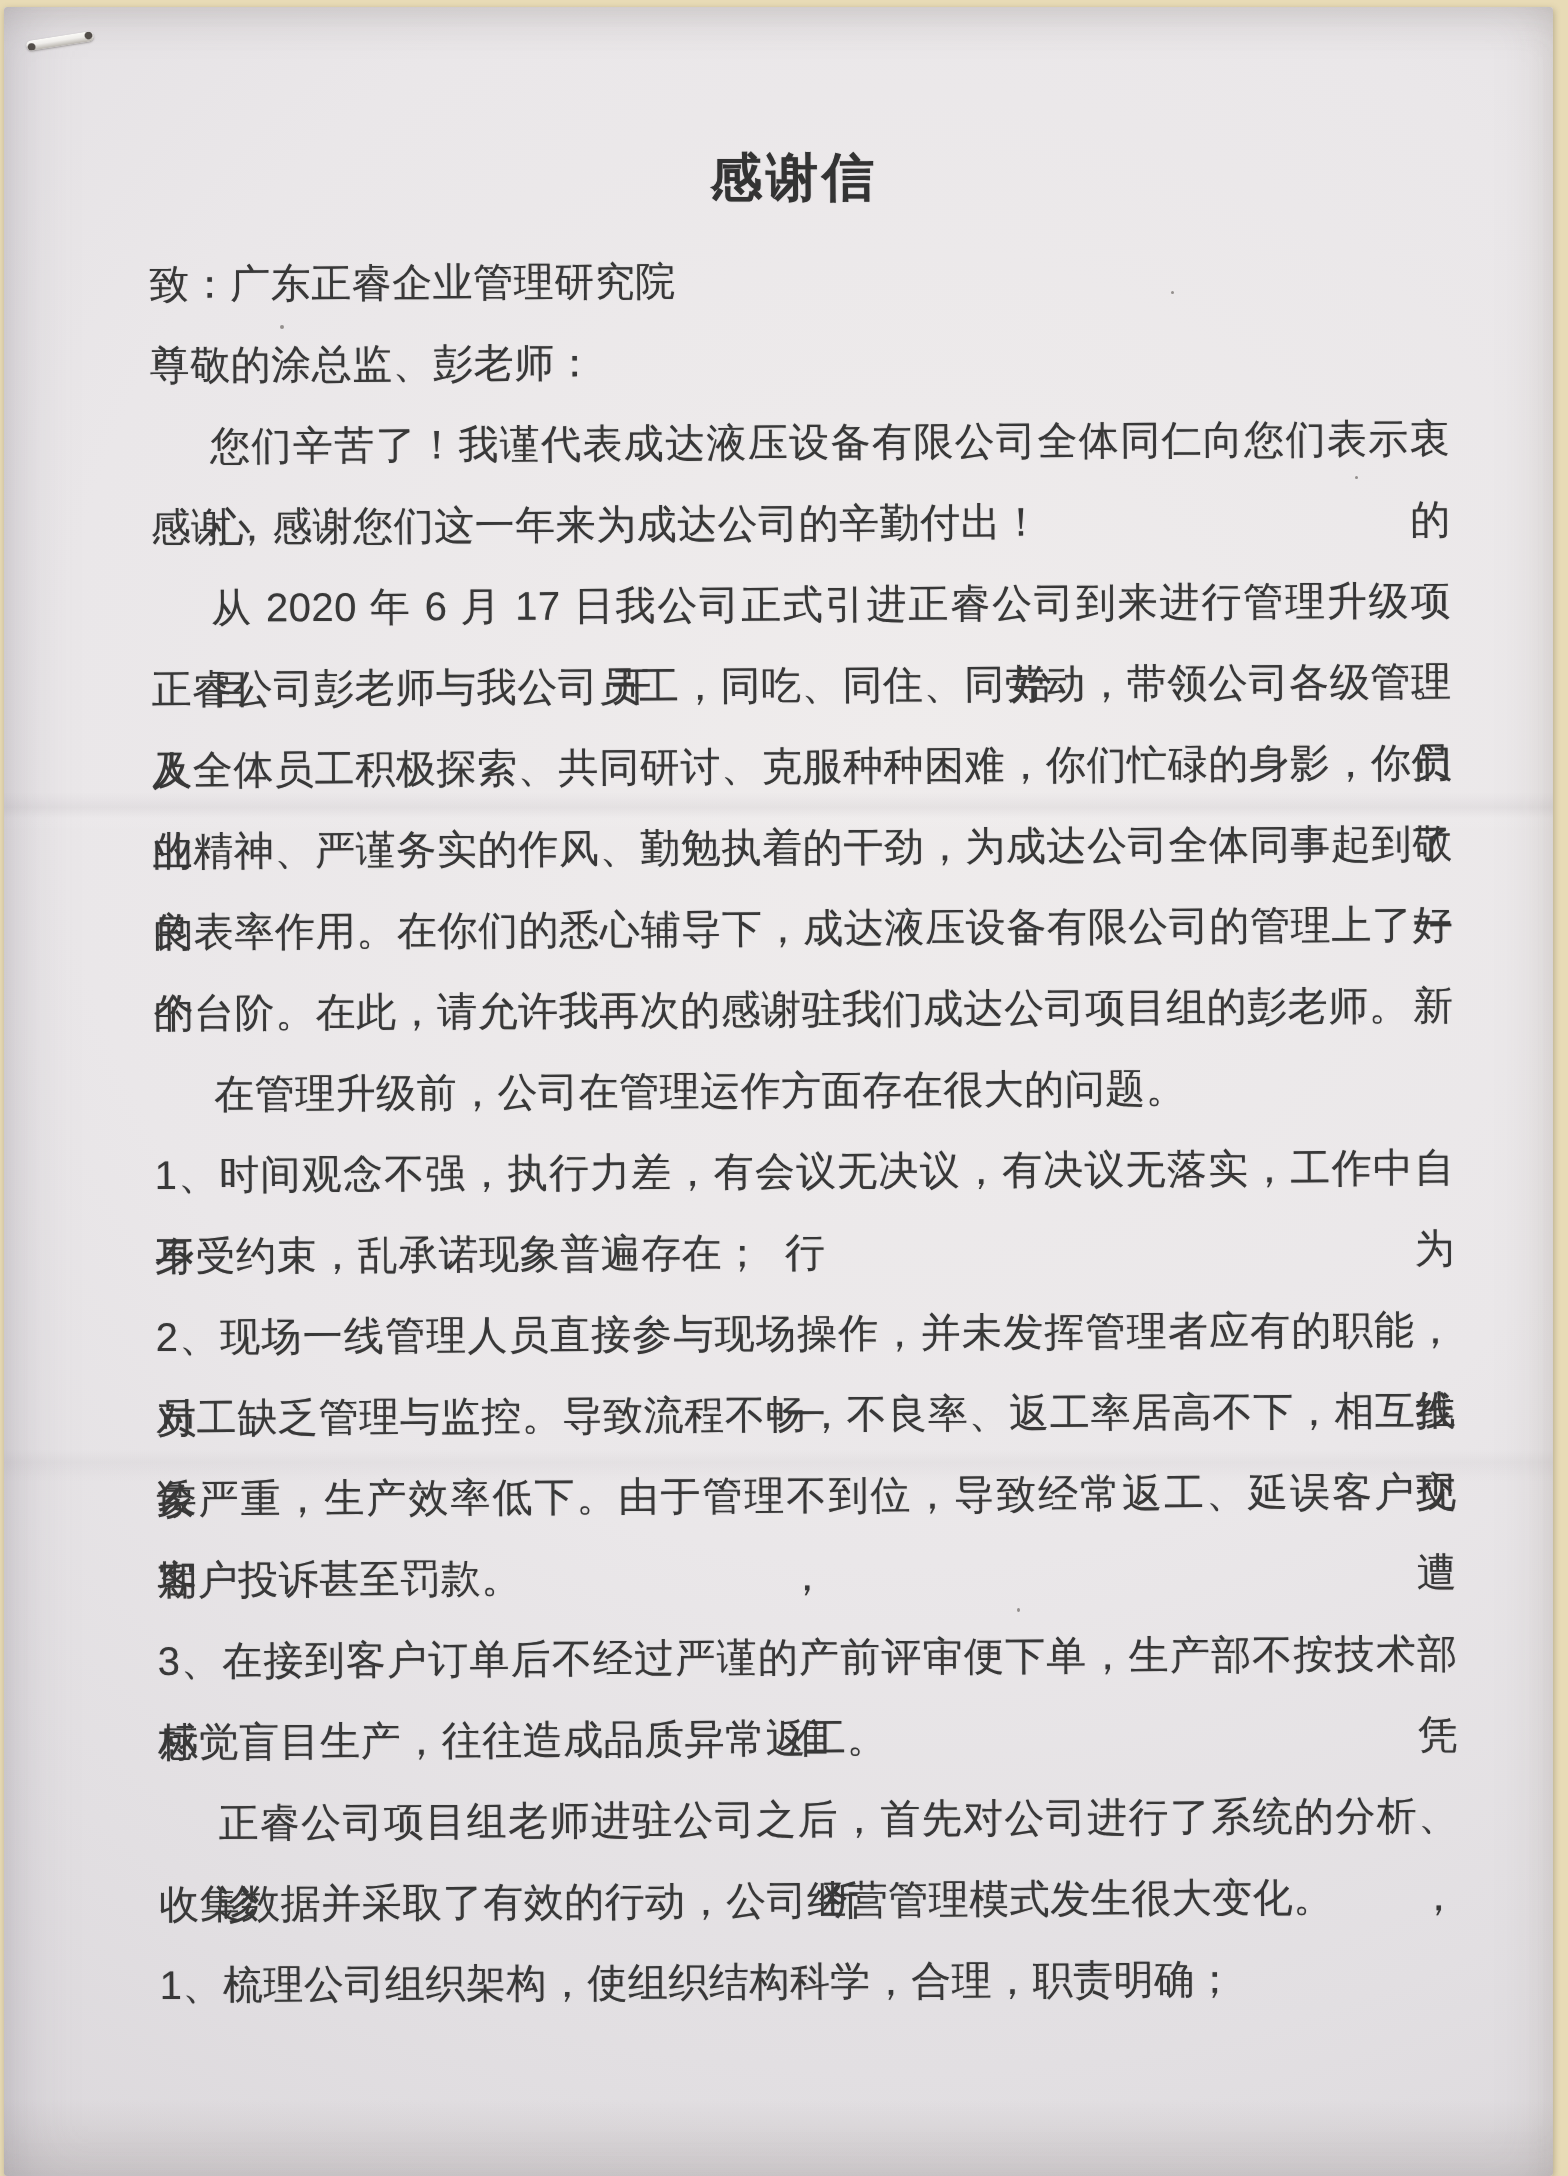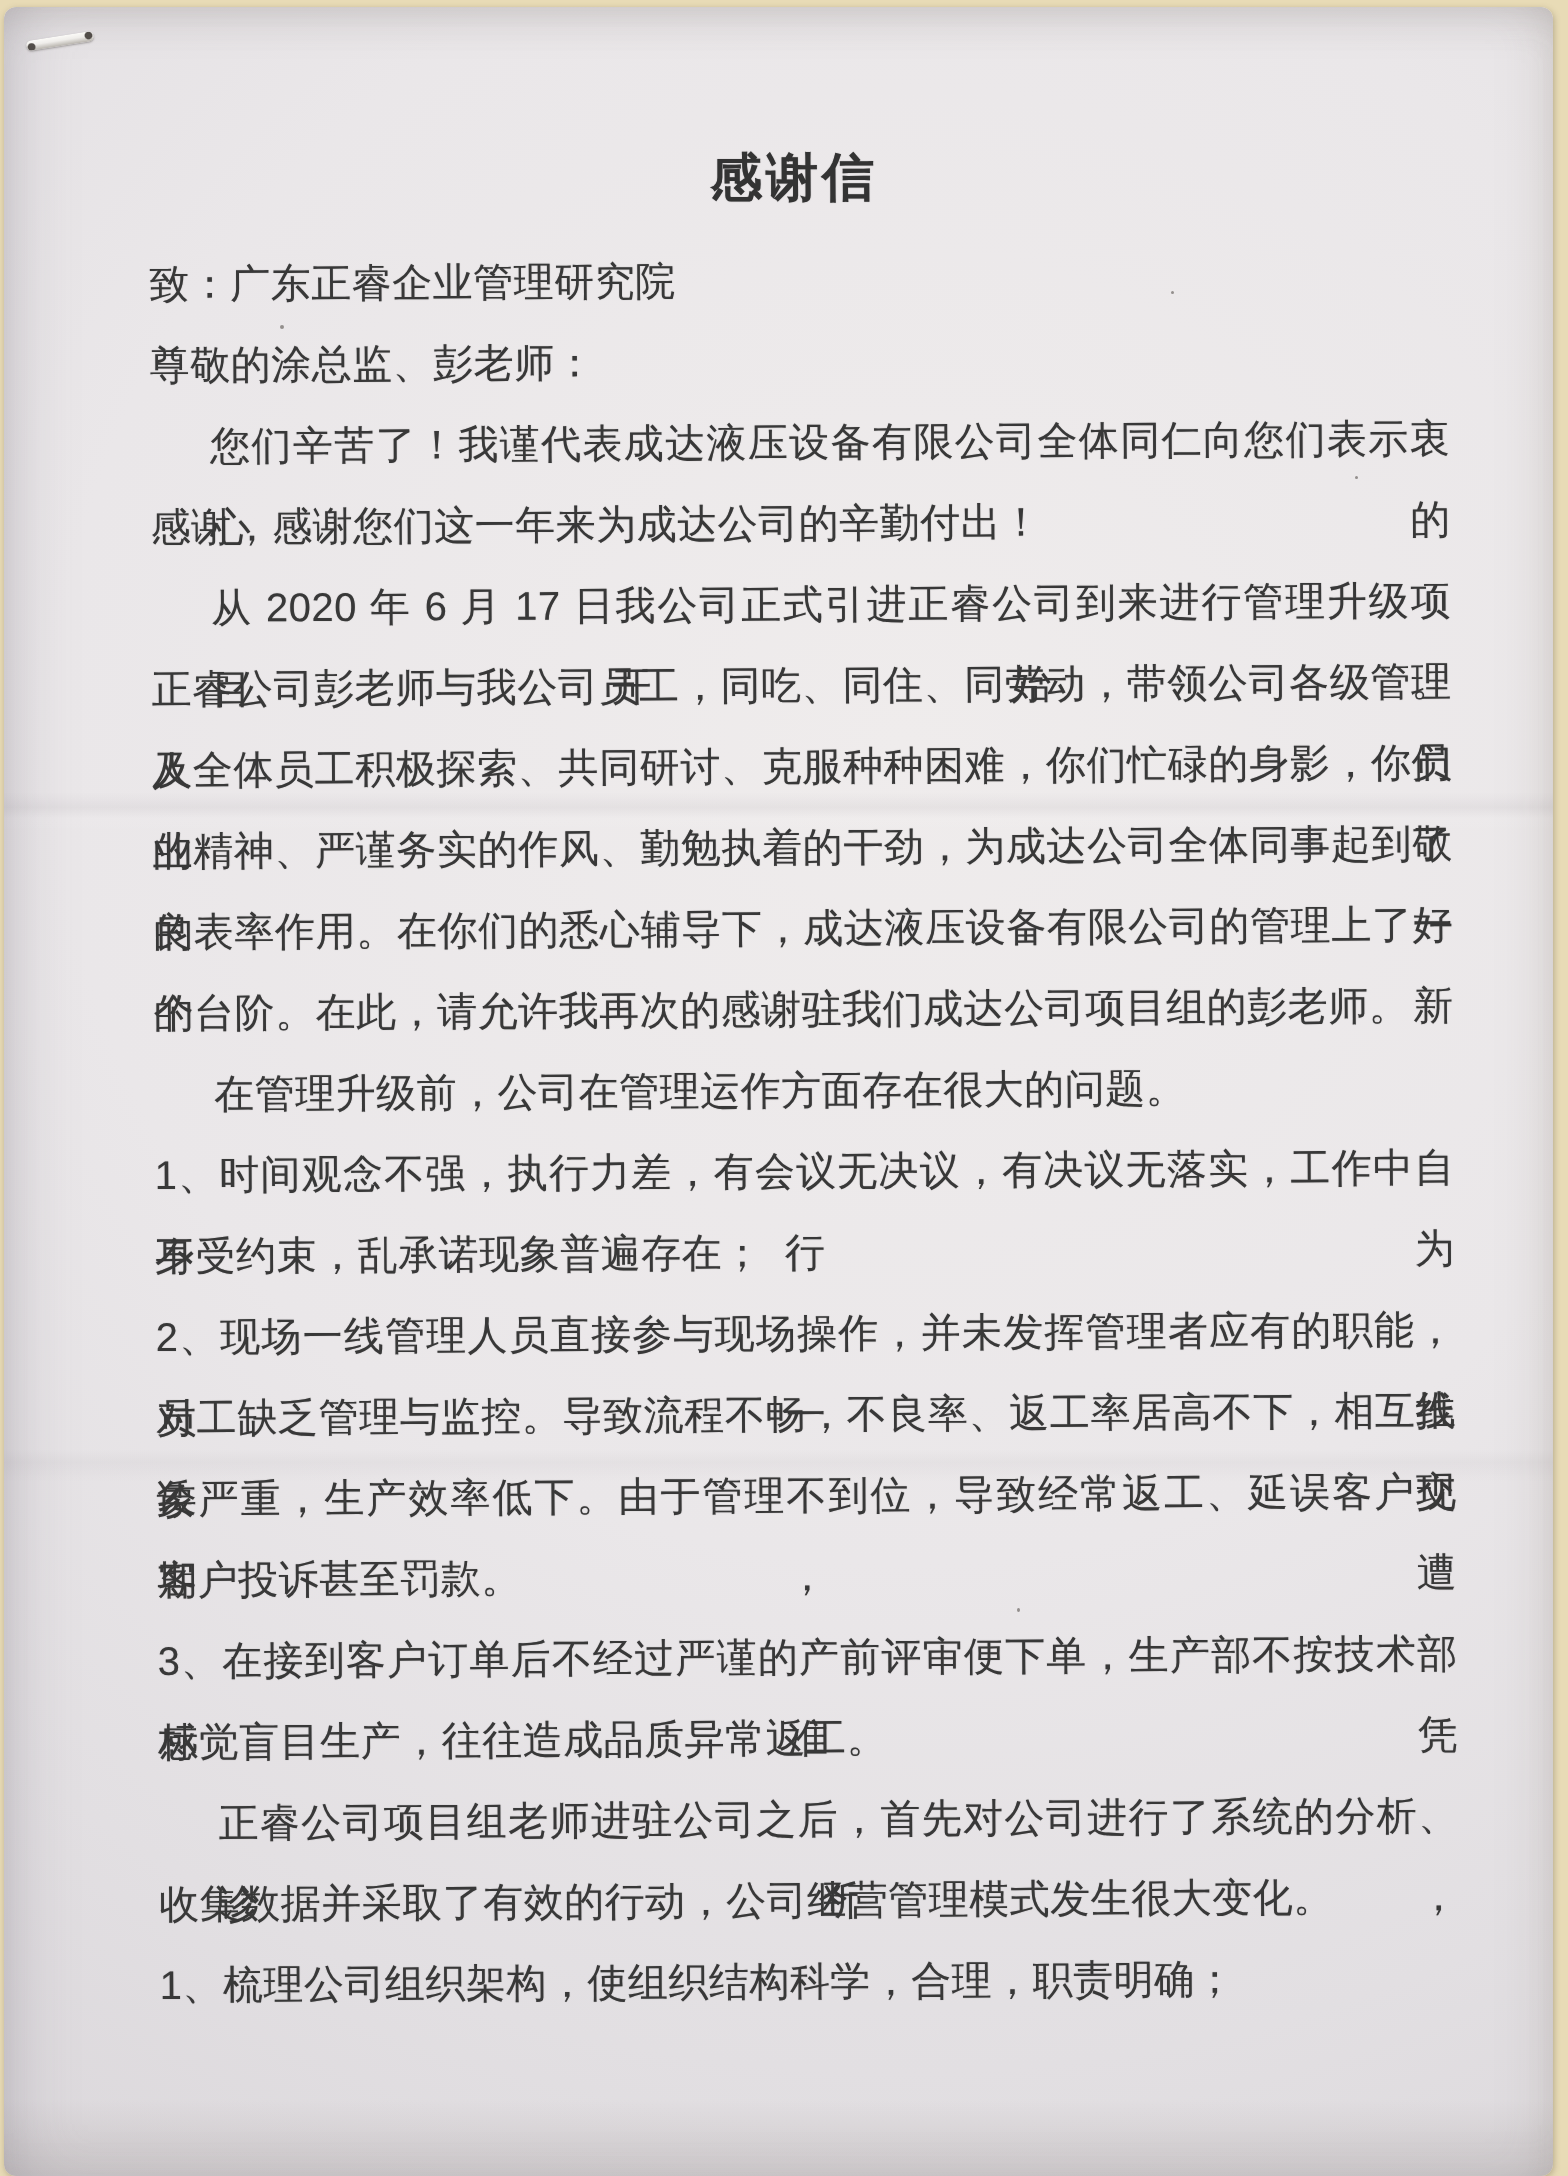--- a/index.html
+++ b/index.html
@@ -32,21 +32,21 @@
         rgba(0,0,0,0) 68.0%,
         rgba(0,0,0,0) 96.5%,
         rgba(120,110,105,0.10) 98.5%,
         rgba(120,110,105,0.14) 100%),
       
       radial-gradient(130% 90% at 58% 34%,
         #efecec 0%,
         #eae7e9 42%,
         #e2dfe2 68%,
         #d6d2d6 100%);
-    border-radius: 12px;
+    border-radius: 3px;
     box-shadow:
       inset 34px 0 70px -34px rgba(115,110,120,0.35),
       inset -26px 0 60px -30px rgba(130,118,105,0.28),
       inset 0 28px 50px -28px rgba(140,132,125,0.30),
       1px 2px 6px rgba(90,80,60,0.35);
   }
 
   
   .staple {
     position: absolute;

